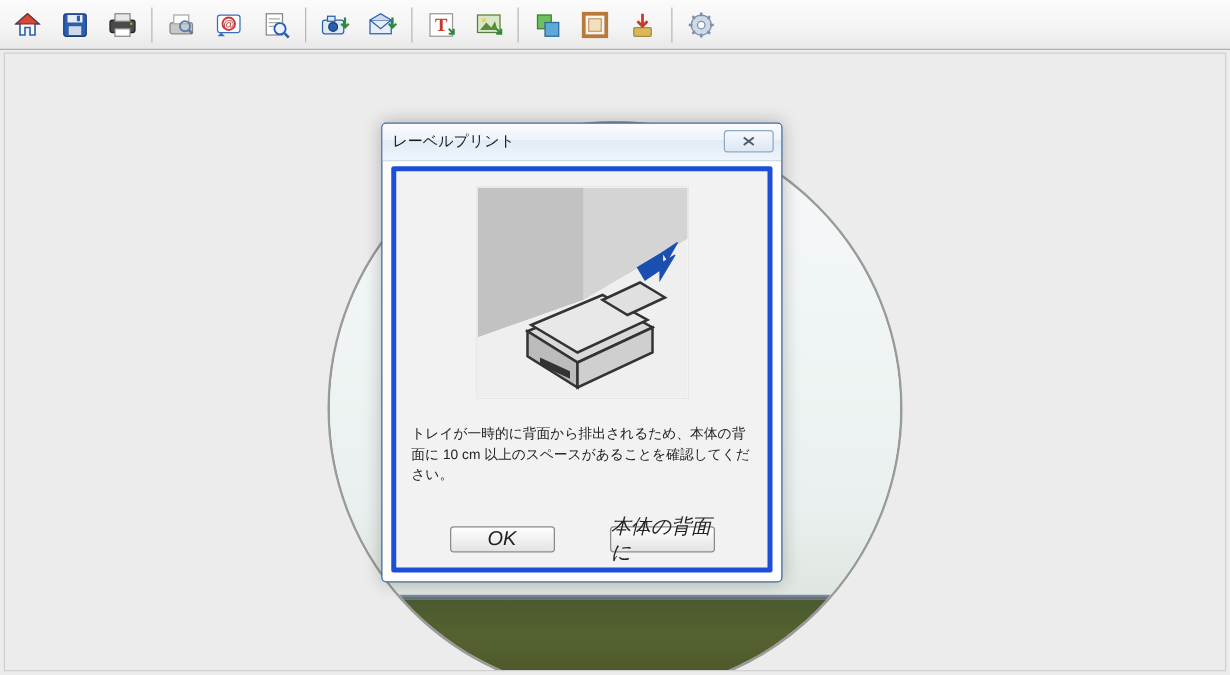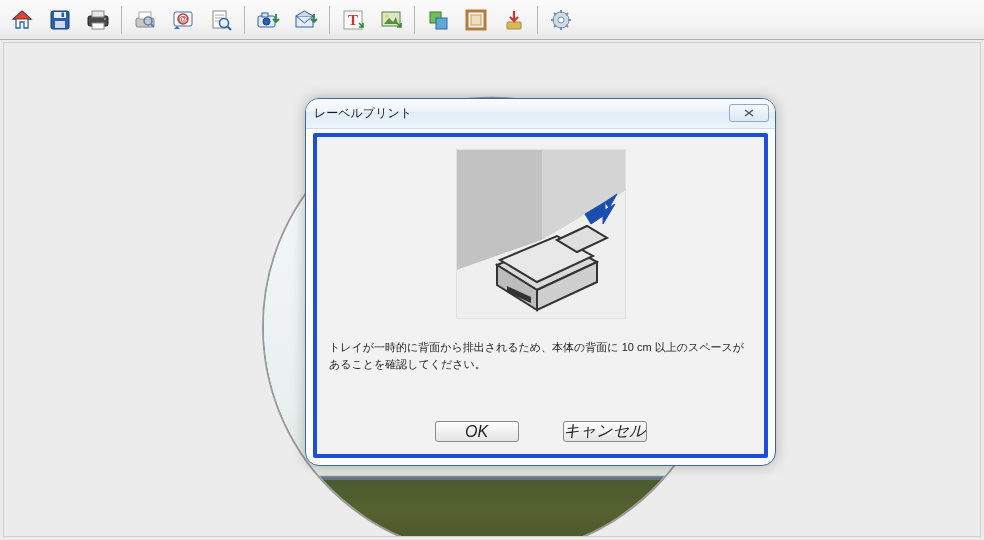--- a/index.html
+++ b/index.html
@@ -87,25 +87,25 @@
     position: absolute;
     left: 0; right: 0; bottom: 75px; height: 4px;
     background: linear-gradient(to bottom, #8393a4, #56606e);
   }
 
   
   .dialog {
     position: absolute;
     left: 305px;
     top: 98px;
-    width: 471px;
+    width: 321px;
     height: 368px;
     background: #fdfdfd;
     border: 1px solid #3d6a9e;
-    border-radius: 14px;
+    border-radius: 4px;
     box-shadow: 0 0 14px rgba(0,0,0,0.25), inset 0 0 0 1px #ffffff;
     overflow: hidden;
   }
   .dlg-titlebar {
     height: 30px;
     background: linear-gradient(to bottom, #fafcff 0%, #eef4fb 45%, #e1ecf7 46%, #edf4fb 100%);
     border-bottom: 1px solid #d0dbe8;
     display: flex;
     align-items: center;
     padding: 0 8px;
@@ -347,16 +347,16 @@
 
         <g stroke="#1a4fb0" fill="#1a4fb0" stroke-width="1">
           <polygon points="128,64 148,52 148,60 158,54 146,74 146,66 134,74"></polygon>
           <polygon points="148,52 160,44 152,58"></polygon>
         </g>
       </svg>
     </div>
     <div class="dlg-msg">トレイが一時的に背面から排出されるため、本体の背面に 10 cm 以上のスペースがあることを確認してください。</div>
     <div class="dlg-buttons">
       <div class="dlg-btn">OK</div>
-      <div class="dlg-btn">キャンセル</div>
+      <div class="dlg-btn">本体の背面に</div>
     </div>
   </div>
 </div>
 
 </body></html>

